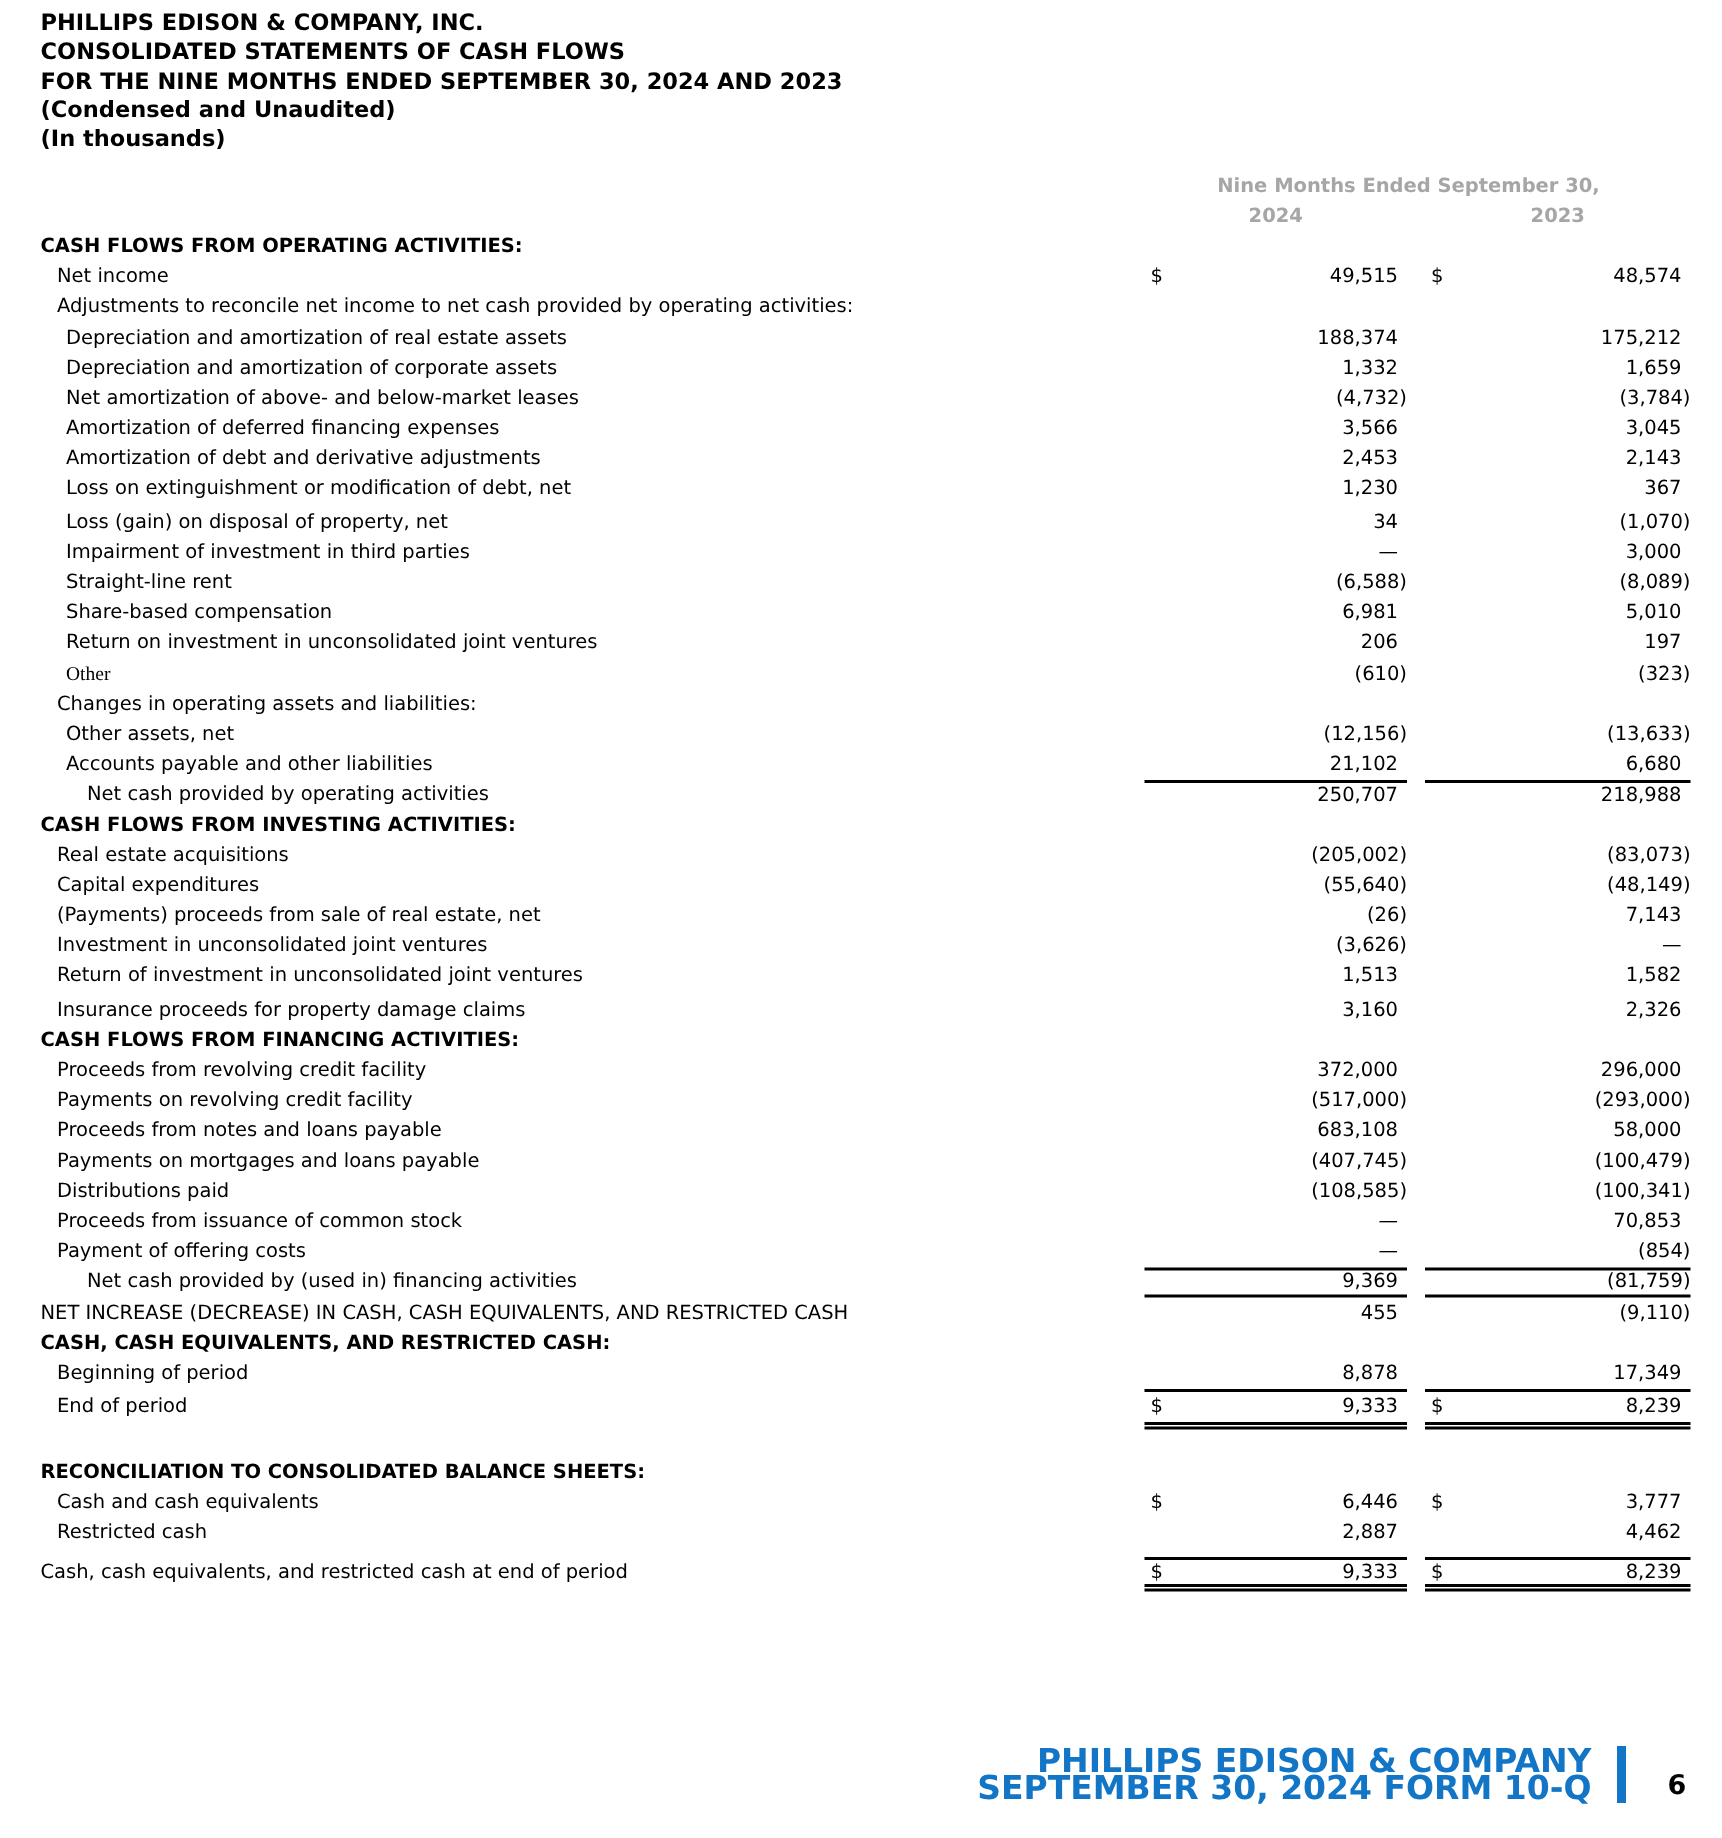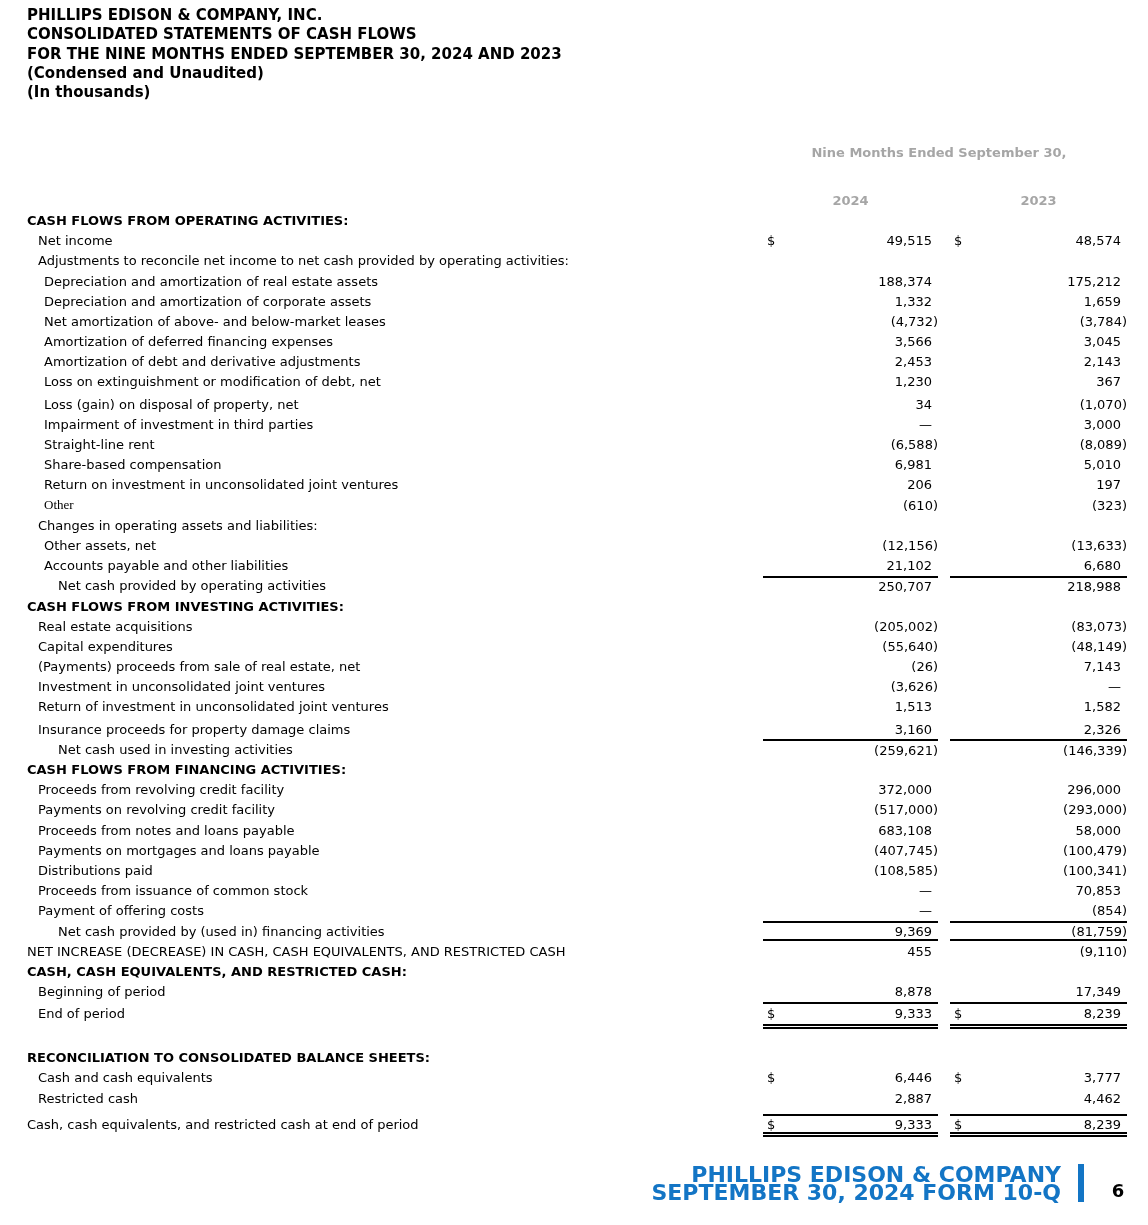--- a/index.html
+++ b/index.html
@@ -8,21 +8,21 @@
     font-family:"DejaVu Sans","Liberation Sans",sans-serif;
     color:#000; overflow:hidden;
   }
   
   .doc-header { position:absolute; top:6px; left:27px; }
   .doc-header div {
     font-size:15px; font-weight:bold; line-height:19.3px; white-space:nowrap;
   }
   
   .cf-table { position:absolute; top:114px; left:27px; width:1100px; font-size:13px; }
-  .hrow { display:flex; height:20.2px; align-items:center;margin-top:28px; }
+  .hrow { display:flex; height:20.2px; align-items:center; }
   .period-head {
     margin-left:auto; width:376px; text-align:center;
     color:var(--muted,#a6a6a6); font-weight:bold; white-space:nowrap;
   }
   .years { justify-content:flex-end; }
   .yr { color:var(--muted,#a6a6a6); font-weight:bold; text-align:center; }
   .yr1 { width:175px; margin-right:12px; }
   .yr2 { width:177px; }
   .row { display:flex; align-items:center; height:20.2px; white-space:nowrap; }
   .row .lbl { flex:1 1 auto; overflow:hidden; }
@@ -354,31 +354,20 @@
           <span class="lbl" style="padding-left: 11px;">Insurance proceeds for property damage claims</span>
           <span class="grp grp1">
             <span class="dol"></span>
             <span class="val np">3,160</span>
           </span>
           <span class="grp grp2">
             <span class="dol"></span>
             <span class="val np">2,326</span>
           </span>
         </div>
-        <div class="row">
-          <span class="lbl" style="padding-left: 31px;">Net cash used in investing activities</span>
-          <span class="grp grp1 rule-top">
-            <span class="dol"></span>
-            <span class="val">(259,621)</span>
-          </span>
-          <span class="grp grp2 rule-top">
-            <span class="dol"></span>
-            <span class="val">(146,339)</span>
-          </span>
-        </div>
         <div class="row bold">
           <span class="lbl" style="padding-left: 0px;">CASH FLOWS FROM FINANCING ACTIVITIES:</span>
           <span class="grp grp1">
             <span class="dol"></span>
             <span class="val"></span>
           </span>
           <span class="grp grp2">
             <span class="dol"></span>
             <span class="val"></span>
           </span>

